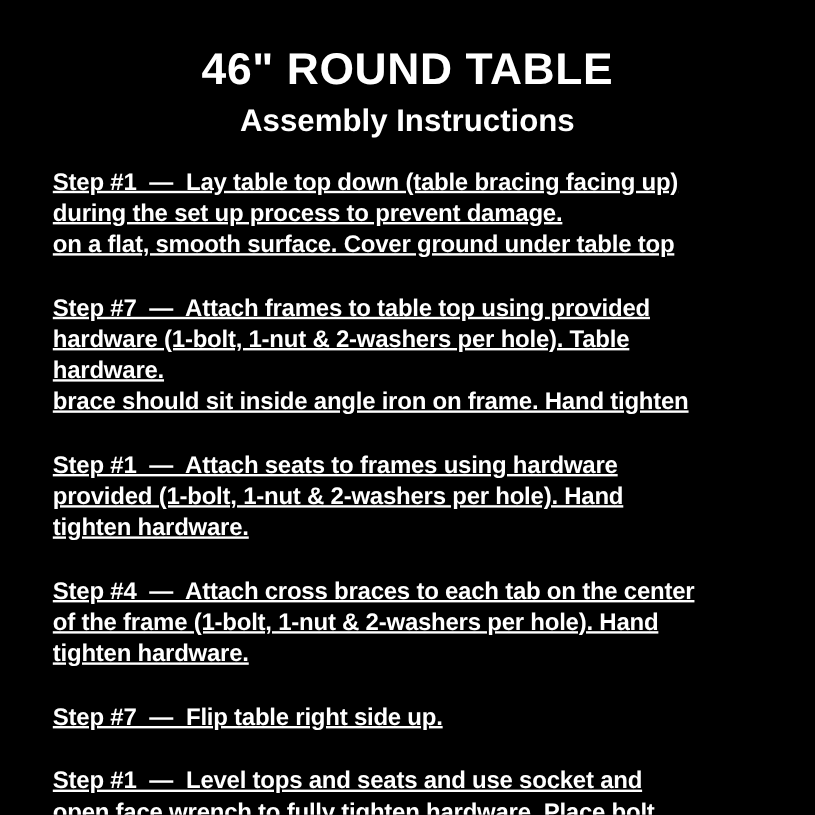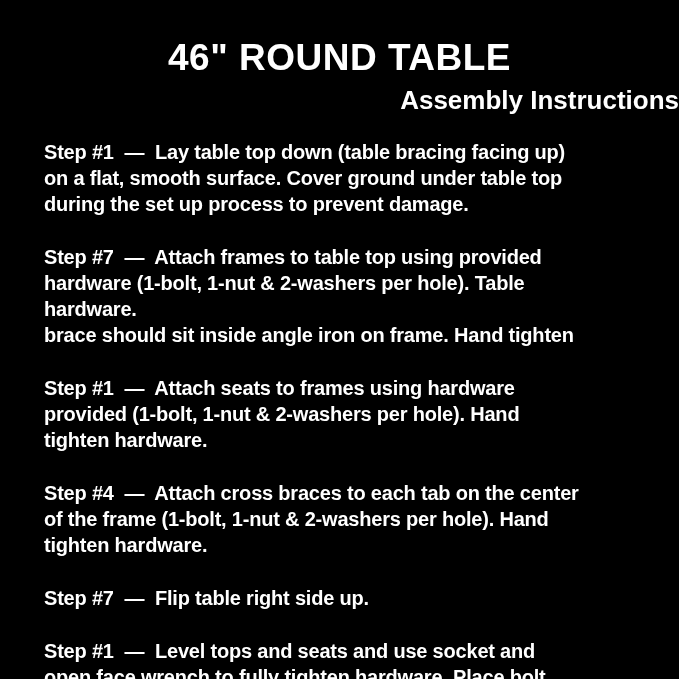--- a/index.html
+++ b/index.html
@@ -23,48 +23,49 @@
   }
   .title {
     margin: 0;
     text-align: center;
     font-size: 37px;
     line-height: 40px;
     letter-spacing: 0.5px;
   }
   .subtitle {
     margin: 7px 0 0 0;
-    text-align: right;
+    text-align: center;
     font-size: 26px;
     line-height: 30px;
   }
   .steps {
     margin: 24px 34px 0 44px;
     font-size: 20px;
     line-height: 26px;
     letter-spacing: -0.2px;
   }
   .step {
     margin-bottom: 27px;
+    text-decoration: underline;
   }
   .step-line {
     white-space: pre; 
   }
 </style>
 </head>
 <body>
 
 <div class="page">
   <h1 class="title">46" ROUND TABLE</h1>
   <h2 class="subtitle">Assembly Instructions</h2>
   <div class="steps">
       <div class="step">
         <div class="step-line">Step #1  —  Lay table top down (table bracing facing up)</div>
+        <div class="step-line">during the set up process to prevent damage.</div>
         <div class="step-line">on a flat, smooth surface. Cover ground under table top</div>
-        <div class="step-line">during the set up process to prevent damage.</div>
       </div>
       <div class="step">
         <div class="step-line">Step #7  —  Attach frames to table top using provided</div>
         <div class="step-line">hardware (1-bolt, 1-nut &amp; 2-washers per hole). Table</div>
         <div class="step-line">hardware.</div>
         <div class="step-line">brace should sit inside angle iron on frame. Hand tighten</div>
       </div>
       <div class="step">
         <div class="step-line">Step #1  —  Attach seats to frames using hardware</div>
         <div class="step-line">provided (1-bolt, 1-nut &amp; 2-washers per hole). Hand</div>

